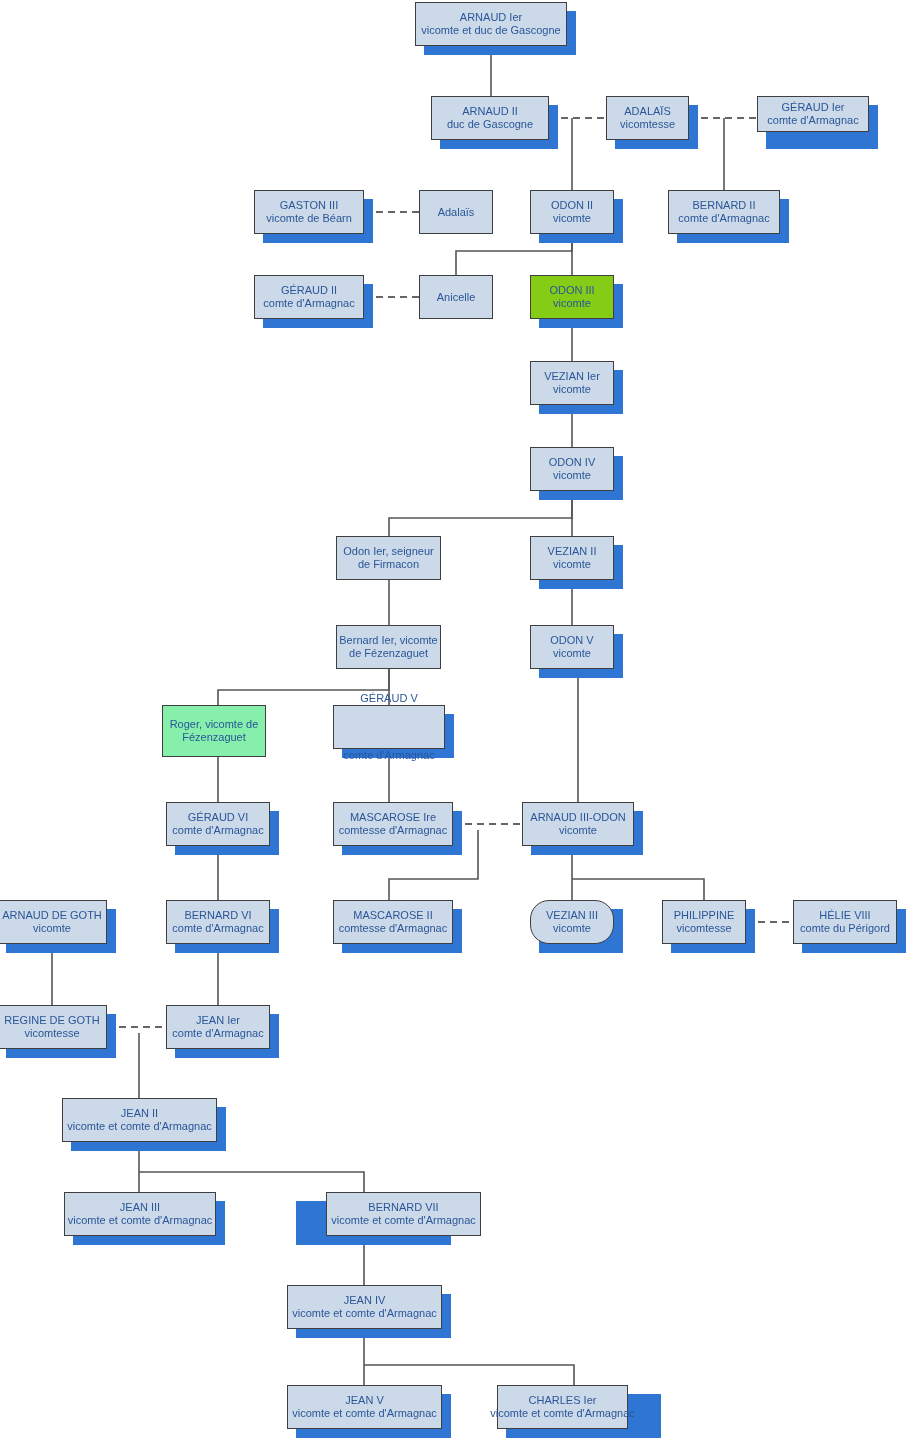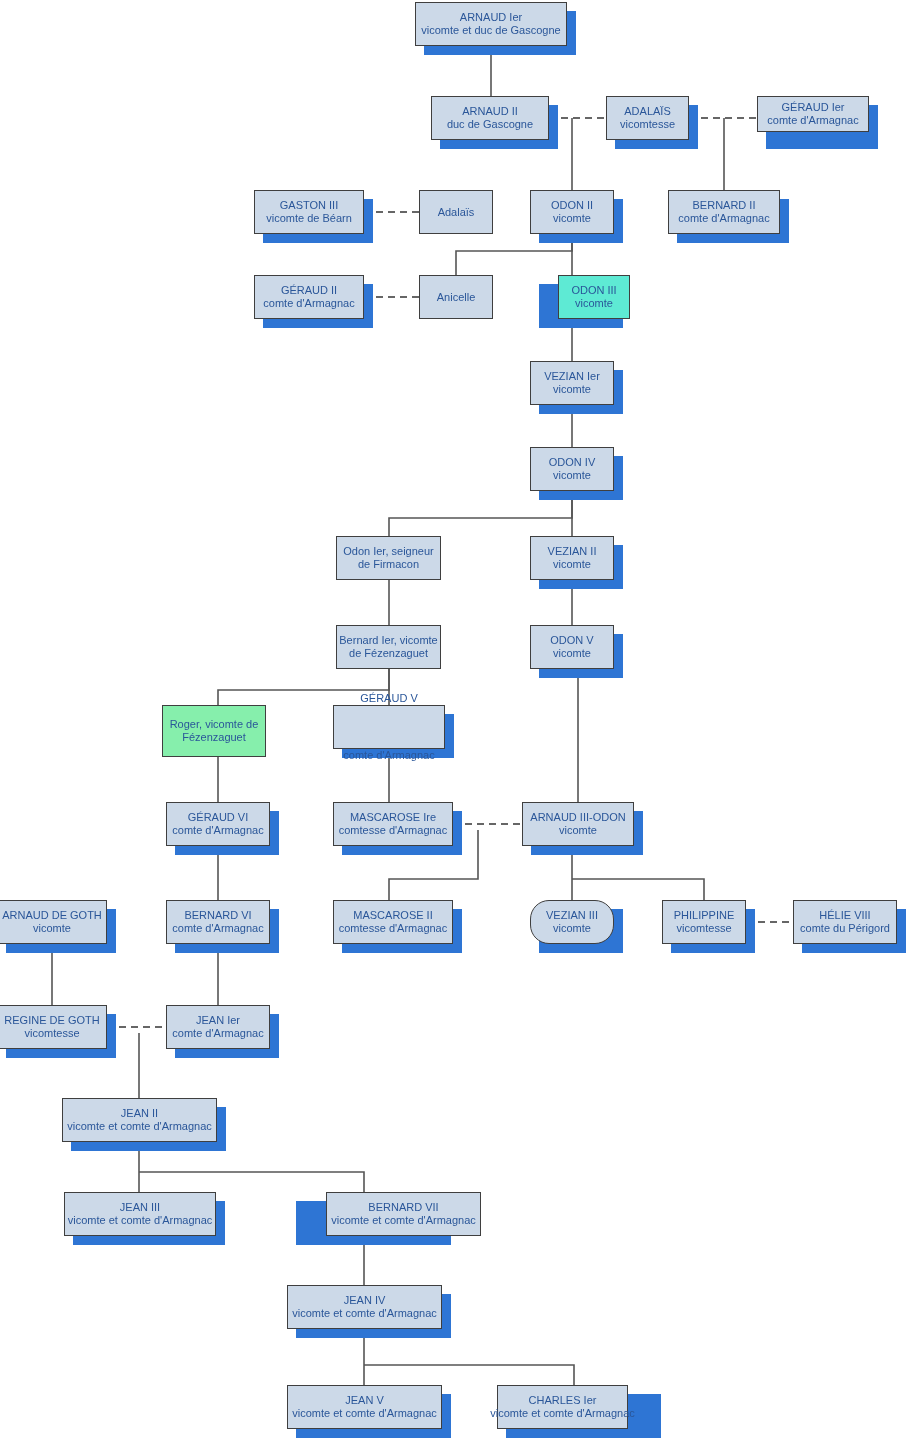--- a/index.html
+++ b/index.html
@@ -161,21 +161,21 @@
         <span class="ln">BERNARD II</span>
         <span class="ln">comte d'Armagnac</span>
       </div>
       <div class="node" style="left: 254px; top: 275px; width: 110px; height: 44px; background: rgb(204, 217, 232); border-color: rgb(63, 63, 63); color: rgb(42, 86, 153);">
         <span class="ln">GÉRAUD II</span>
         <span class="ln">comte d'Armagnac</span>
       </div>
       <div class="node" style="left: 419px; top: 275px; width: 74px; height: 44px; background: rgb(204, 217, 232); border-color: rgb(63, 63, 63); color: rgb(42, 86, 153);">
         <span class="ln">Anicelle</span>
       </div>
-      <div class="node" style="left: 530px; top: 275px; width: 72px; height: 44px; background: #5eead4; border-color: rgb(63, 63, 63); color: rgb(42, 86, 153); margin-left: 28px;">
+      <div class="node" style="left: 530px; top: 275px; width: 84px; height: 44px; background: #84cc16; border-color: rgb(63, 63, 63); color: rgb(42, 86, 153);">
         <span class="ln">ODON III</span>
         <span class="ln">vicomte</span>
       </div>
       <div class="node" style="left: 530px; top: 361px; width: 84px; height: 44px; background: rgb(204, 217, 232); border-color: rgb(63, 63, 63); color: rgb(42, 86, 153);">
         <span class="ln">VEZIAN Ier</span>
         <span class="ln">vicomte</span>
       </div>
       <div class="node" style="left: 530px; top: 447px; width: 84px; height: 44px; background: rgb(204, 217, 232); border-color: rgb(63, 63, 63); color: rgb(42, 86, 153);">
         <span class="ln">ODON IV</span>
         <span class="ln">vicomte</span>

